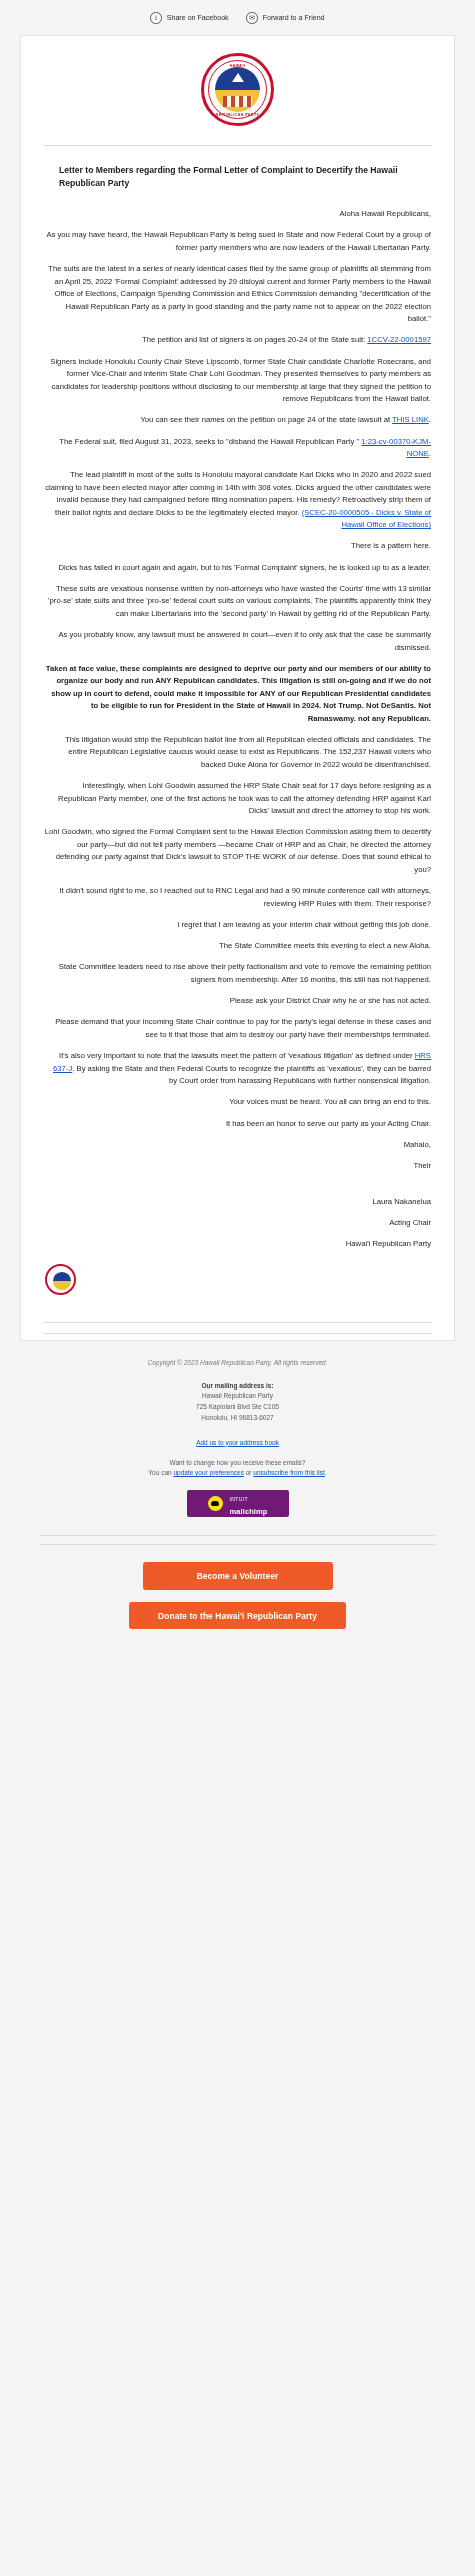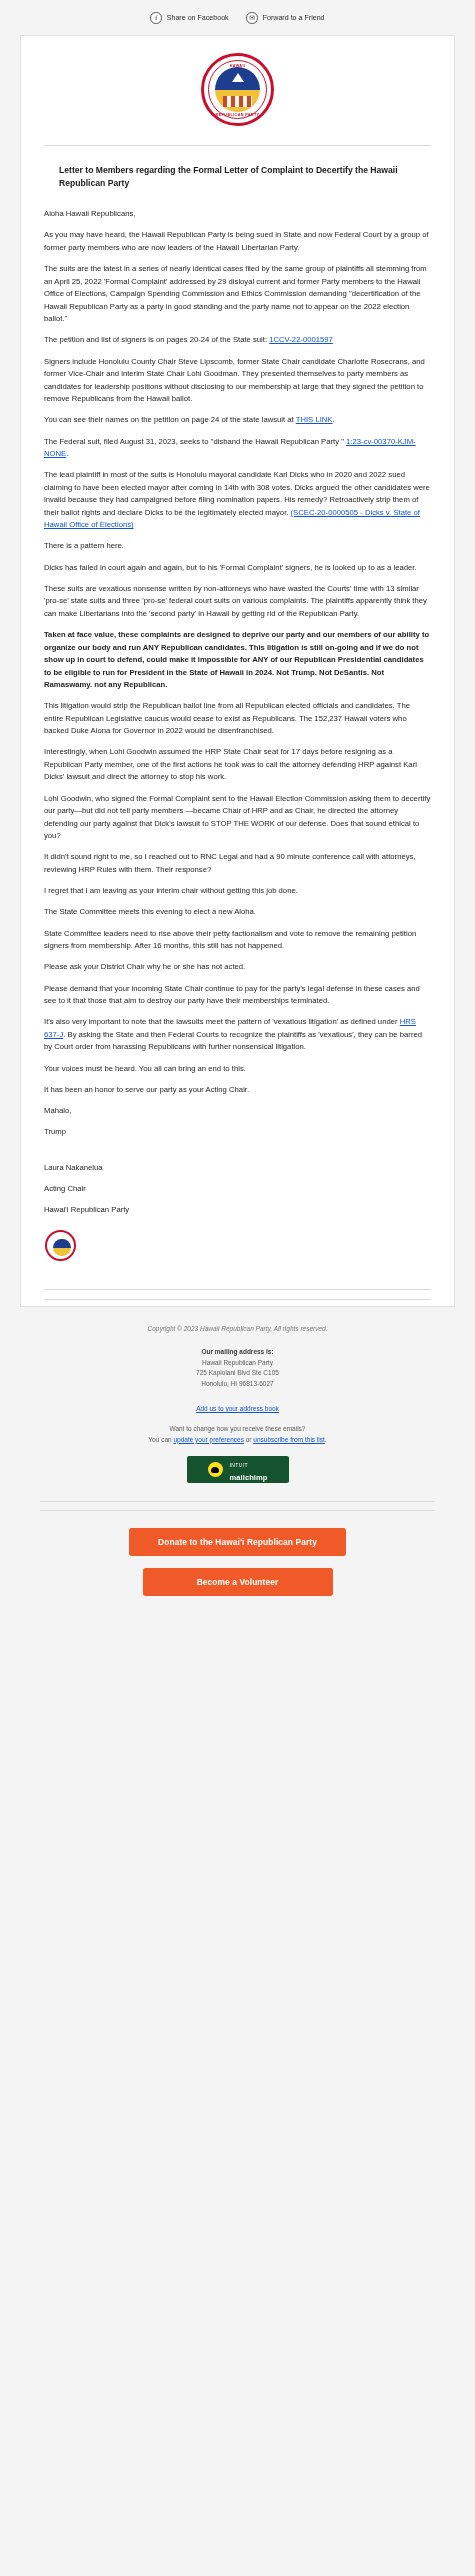--- a/index.html
+++ b/index.html
@@ -86,21 +86,21 @@
 
   h1.title {
     font-size: 8.6px;
     line-height: 1.55;
     text-align: left;
     font-weight: bold;
     margin: 17.7px 38px 17.7px 38px;
     color: #1b1b1b;
   }
 
-  .body { padding: 0 23px; }
+  .body { padding: 0 23px; text-align: right; }
   .body p {
     font-size: 7.7px;
     line-height: 1.62;
     margin: 0 0 8.8px 0;
     color: #1f1f1f;
   }
   a, .lnk { color: #1155cc; text-decoration: underline; }
   .bold { font-weight: bold; }
 
   .sig-name { font-size: 7.7px; line-height: 1.62; margin: 0; }
@@ -128,21 +128,21 @@
     text-align: center; font-size: 6.5px; color: #7a7a7a;
     font-style: italic; margin-bottom: 15px;
   }
   .footer-block { text-align: center; font-size: 6.5px; color: #5b5b5b; line-height: 1.65; }
   .footer-block .fb-title { font-weight: bold; color: #3d3d3d; }
   .footer-link { color: #1155cc; text-decoration: underline; font-size: 6.5px; }
   .footer-gap { height: 11px; }
 
   .mc-badge-wrap { display: flex; justify-content: center; padding: 11px 0 4.1px 0; }
   .mc-badge {
-    background: #14532d; color: #ffffff;
+    background: #701a75; color: #ffffff;
     width: 102px; height: 27px;
     display: flex; align-items: center; justify-content: center; gap: 7px;
     border-radius: 2px;
   }
   .mc-mark {
     width: 15px; height: 15px; border-radius: 50%;
     background: #ffe01b; position: relative;
   }
   .mc-mark:after {
     content: "";
@@ -224,20 +224,21 @@
       </p>
 
       <p>
         <span>The lead plaintiff in most of the suits is Honolulu mayoral candidate Karl Dicks who in 2020 and 2022 sued claiming to have been elected mayor after coming in 14th with 308 votes.  Dicks argued the other candidates were invalid because they had campaigned before filing nomination papers.  His remedy?  Retroactively strip them of their ballot rights and declare Dicks to be the legitimately elected mayor.</span>
         <a class="lnk" href="#">(SCEC-20-0000505 - Dicks v. State of Hawaii Office of Elections)</a>
       </p>
 
       <p>There is a pattern here.</p>
       <p>Dicks has failed in court again and again, but to his 'Formal Complaint' signers, he is looked up to as a leader.</p>
       <p>These suits are vexatious nonsense written by non-attorneys who have wasted the Courts' time with 13 similar 'pro-se' state suits and three 'pro-se' federal court suits on various complaints.  The plaintiffs apparently think they can make Libertarians into the 'second party' in Hawaii by getting rid of the Republican Party.</p>
+      <p>As you probably know, any lawsuit must be answered in court—even if to only ask that the case be summarily dismissed.</p>
 
       <p class="bold">Taken at face value, these complaints are designed to deprive our party and our members of our ability to organize our body and run ANY Republican candidates. This litigation is still on-going and if we do not show up in court to defend, could make it impossible for ANY of our Republican Presidential candidates to be eligible to run for President in the State of Hawaii in 2024.  Not Trump.  Not DeSantis. Not Ramaswamy.  not any Republican.</p>
 
       <p>This litigation would strip the Republican ballot line from all Republican elected officials and candidates.  The entire Republican Legislative caucus would cease to exist as Republicans.  The 152,237 Hawaii voters who backed Duke Aiona for Governor in 2022 would be disenfranchised.</p>
       <p>Interestingly, when Lohi Goodwin assumed the HRP State Chair seat for 17 days before resigning as a Republican Party member, one of the first actions he took was to call the attorney defending HRP against Karl Dicks' lawsuit and direct the attorney to stop his work.</p>
       <p>Lohi Goodwin, who signed the Formal Complaint sent to the Hawaii Election Commission asking them to decertify our party—but did not tell party members —became Chair of HRP and as Chair, he directed the attorney defending our party against that Dick's lawsuit to STOP THE WORK of our defense. Does that sound ethical to you?</p>
 
       <p>
         <span>It didn't sound right to me, so I reached out to RNC Legal and had a 90 minute conference call with attorneys, reviewing HRP Rules with them.  Their response?</span>
       </p>
@@ -250,21 +251,21 @@
 
       <p>
         <span>It's also very important to note that the lawsuits meet the pattern of 'vexatious litigation' as defined under</span>
         <a class="lnk" href="#">HRS 637-J</a><span>.  By asking the State and then Federal Courts to recognize the plaintiffs as 'vexatious', they can be barred by Court order from harassing Republicans with further nonsensical litigation.</span>
       </p>
 
       <p>Your voices must be heard.  You all can bring an end to this.</p>
       <p>It has been an honor to serve our party as your Acting Chair.</p>
 
       <p class="sig-name" style="margin-top:8px">Mahalo,</p>
-      <p class="sig-name">Trump</p>
+      <p class="sig-name">Their</p>
 
       <div class="sig-block">
         <p class="sig-name">Laura Nakanelua</p>
         <p class="sig-name">Acting Chair</p>
         <p class="sig-name">Hawai'i Republican Party</p>
       </div>
 
       <div class="seal-small-wrap">
         <div class="seal-small"></div>
       </div>
@@ -304,19 +305,19 @@
           <span class="w1">INTUIT</span><br>
           <span class="w2">mailchimp</span>
         </span>
       </div>
     </div>
 
     <div class="rule-c"></div>
     <div class="rule-c" style="margin-top:-5.4px"></div>
 
     <div class="cta-wrap">
+      <a class="cta" href="#">Become a Volunteer</a>
       <a class="cta wide" href="#">Donate to the Hawai'i Republican Party</a>
-      <a class="cta" href="#">Become a Volunteer</a>
     </div>
   </div>
 
 </div>
 
 
 </body></html>

